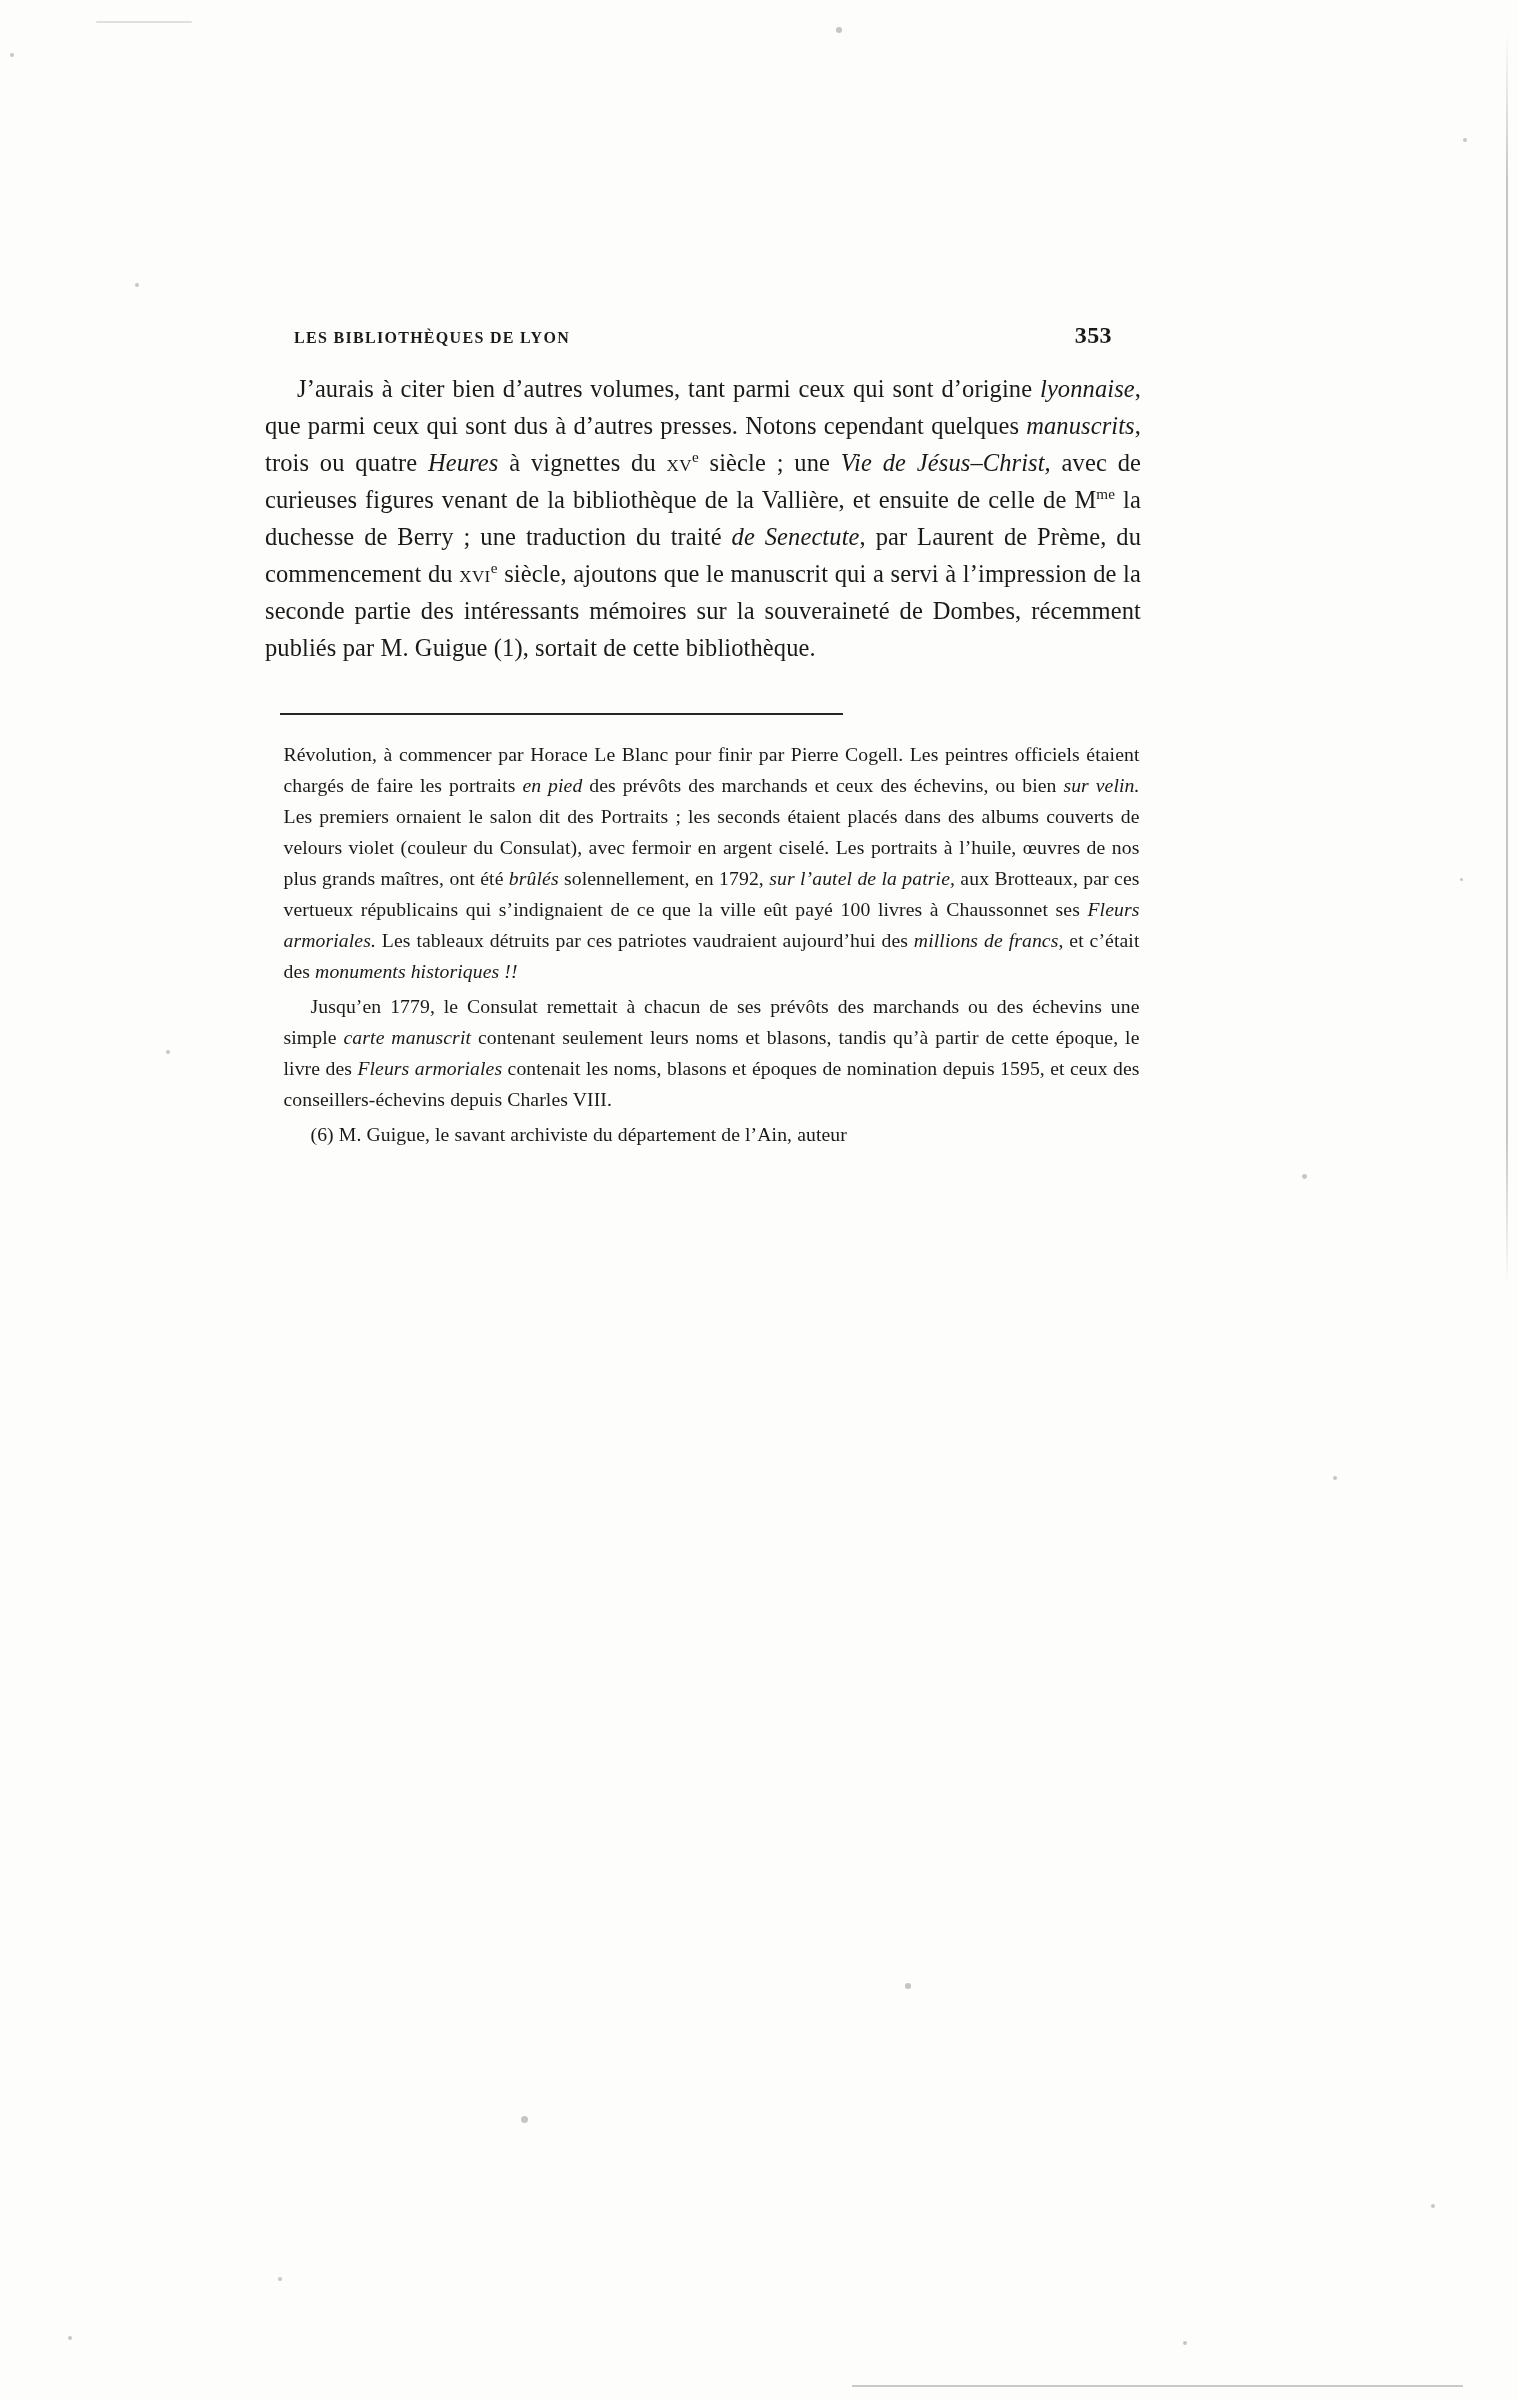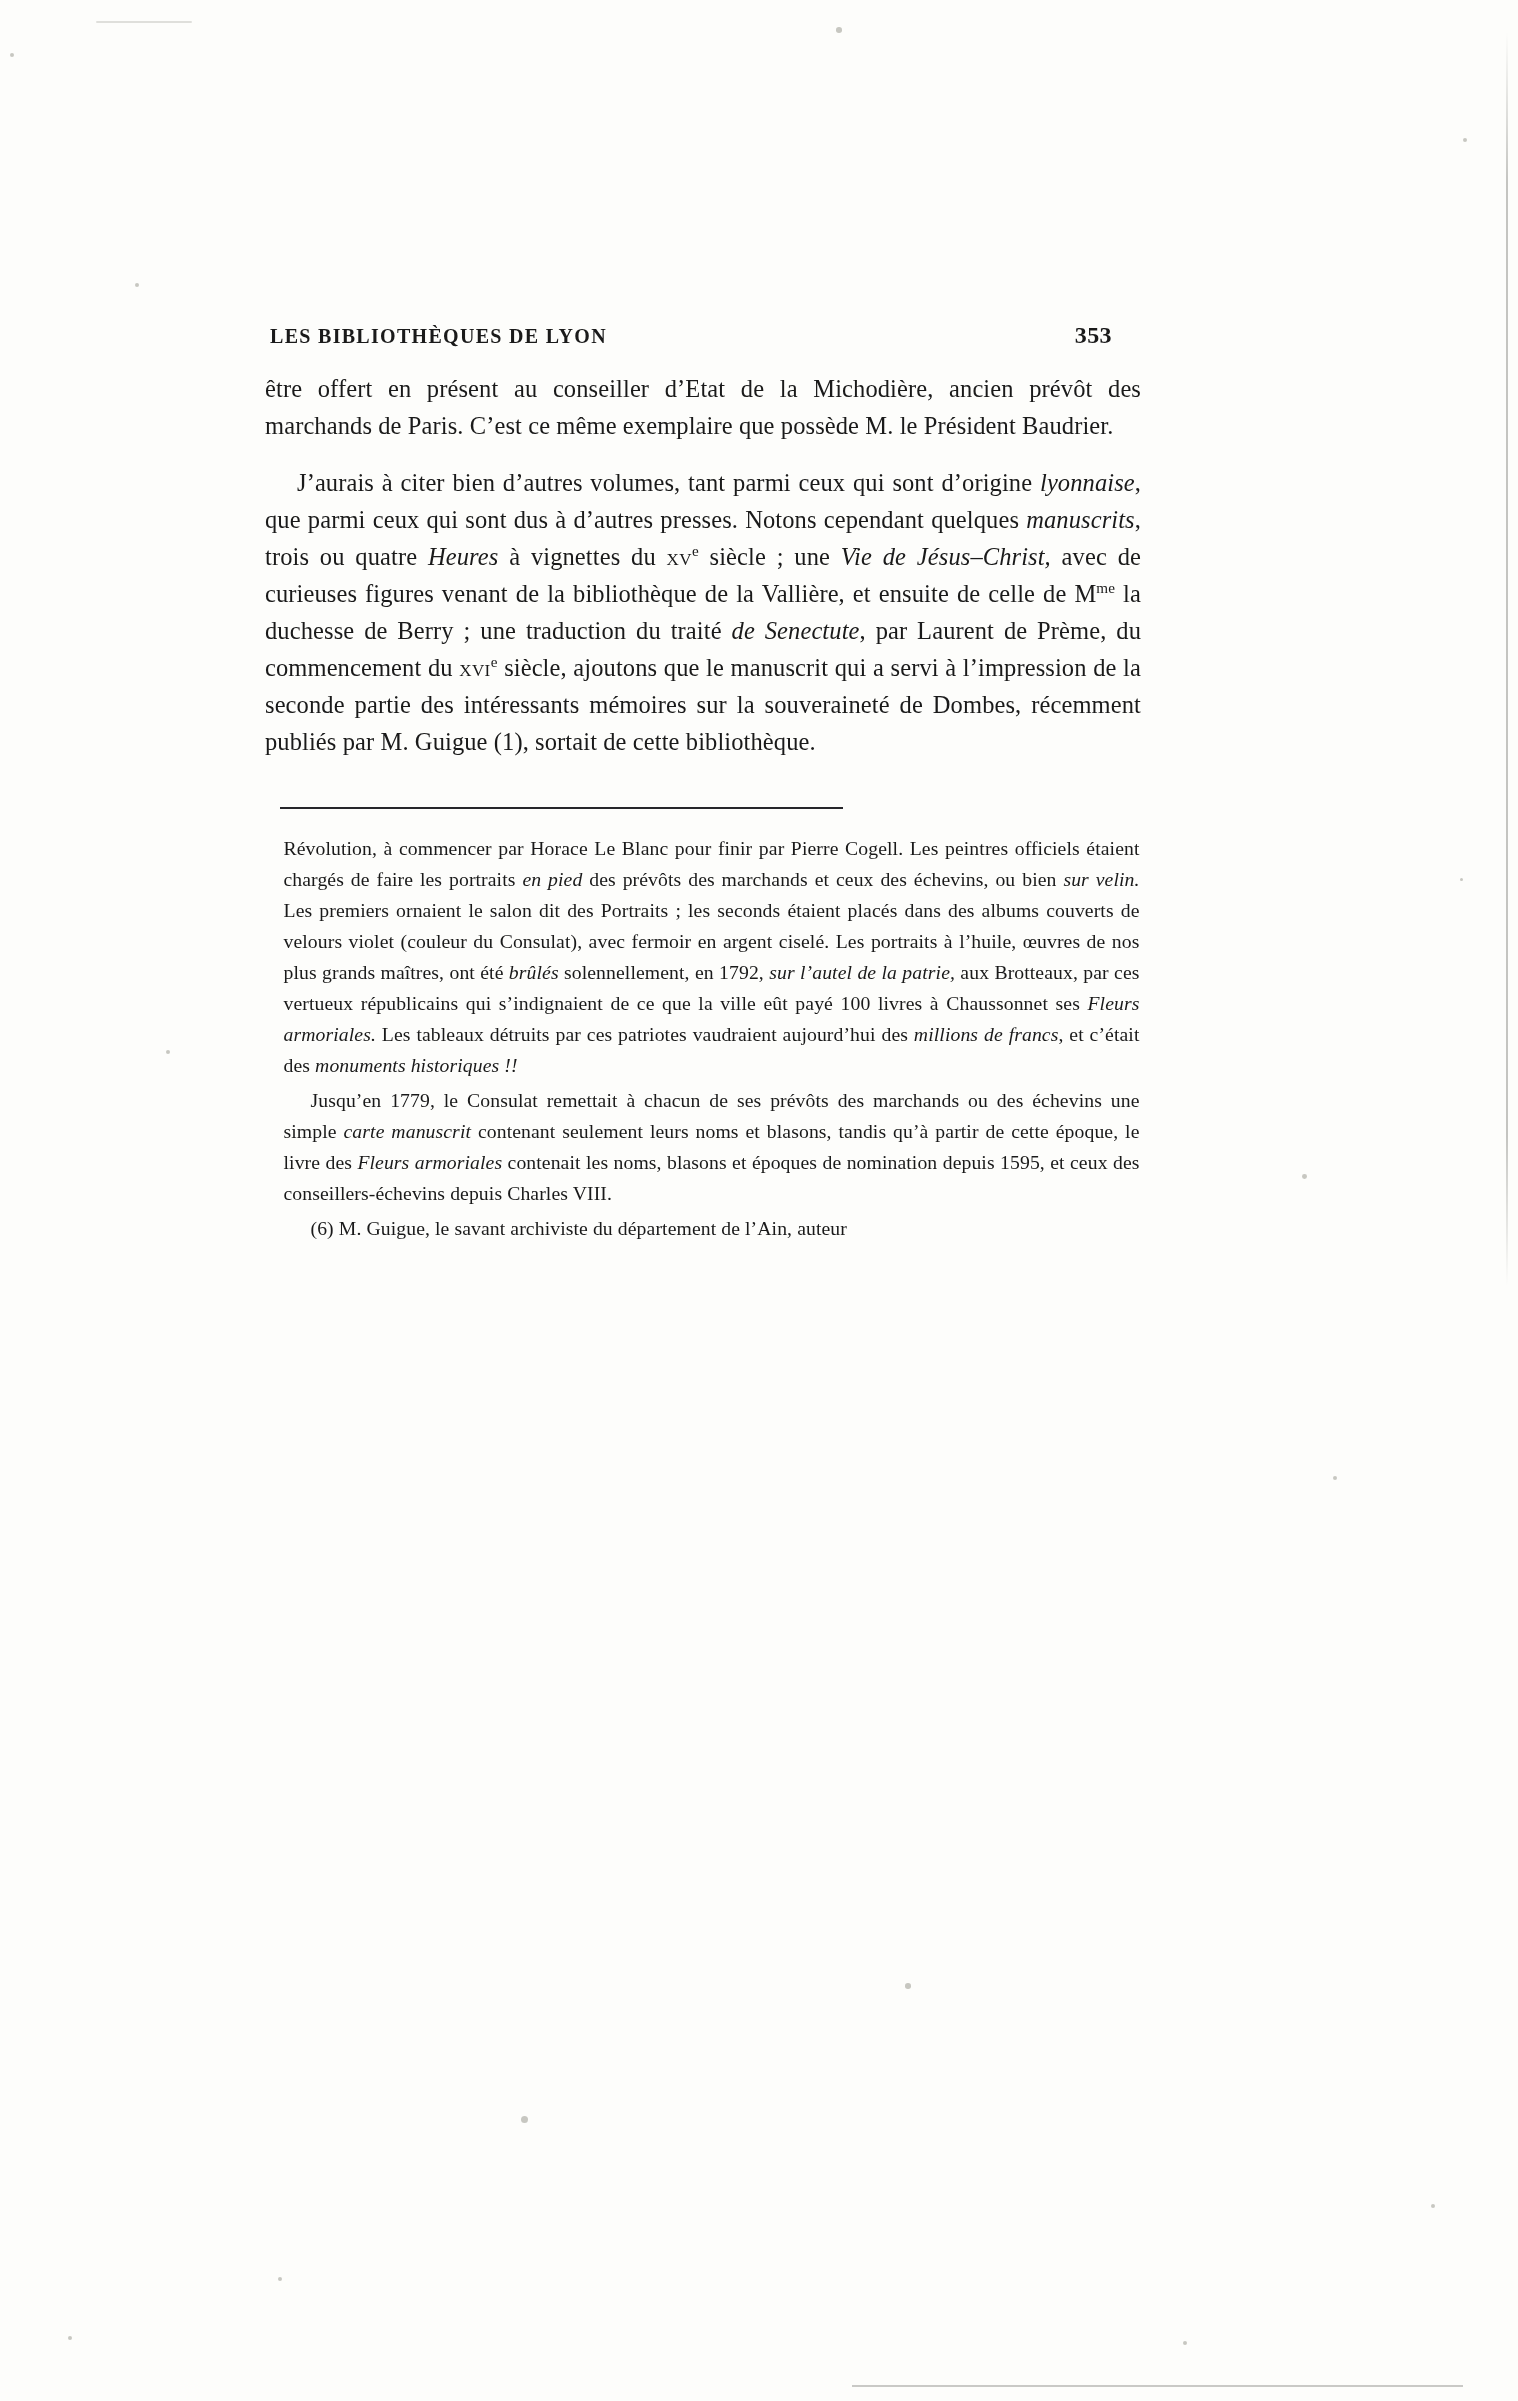--- a/index.html
+++ b/index.html
@@ -53,22 +53,22 @@
     align-items: baseline;
     justify-content: flex-start;
     margin: 0 0 21px 0;
     height: 27px;
   }
   .runhead-title {
     font-variant: small-caps;
     font-family: "Liberation Serif", serif;
     font-weight: 700;
     letter-spacing: 1.3px;
-    font-size: 20px;
-    margin-left: 5px;
+    font-size: 16px;
+    margin-left: 29px;
   }
   .runhead-page {
     margin-left: auto;
     font-weight: 700;
     font-size: 24px;
     letter-spacing: 0.4px;
     padding-right: 29px;
   }
 
   
@@ -157,21 +157,20 @@
   <div class="speck" style="left:1460px;top:878px;width:3.2px;  height:3.2px;"></div>
 
   <div class="content">
 
     <div class="runhead">
       <span class="runhead-title">LES BIBLIOTHÈQUES DE LYON</span>
       <span class="runhead-page">353</span>
     </div>
 
     <div class="body-text">
-        <p>être offert en présent au conseiller d’Etat de la Michodière, ancien prévôt des marchands de Paris. C’est ce même exemplaire que possède M. le Président Baudrier.</p>
         <p class="indent">J’aurais à citer bien d’autres volumes, tant parmi ceux qui sont d’origine <i>lyonnaise</i>, que parmi ceux qui sont dus à d’autres presses. Notons cependant quelques <i>manuscrits</i>, trois ou quatre <i>Heures</i> à vignettes du <span class="sc">xv</span><sup>e</sup> siècle ; une <i>Vie de Jésus–Christ,</i> avec de curieuses figures venant de la bibliothèque de la Vallière, et ensuite de celle de M<sup>me</sup> la duchesse de Berry ; une traduction du traité <i>de Senectute</i>, par Laurent de Prème, du commencement du <span class="sc">xvi</span><sup>e</sup> siècle, ajoutons que le manuscrit qui a servi à l’impression de la seconde partie des intéressants mémoires sur la souveraineté de Dombes, récemment publiés par M. Guigue (1), sortait de cette bibliothèque.</p>
       </div>
 
     <div class="fn-rule"></div>
 
     <div class="footnote">
         <p>Révolution, à commencer par Horace Le Blanc pour finir par Pierre Cogell. Les peintres officiels étaient chargés de faire les portraits <i>en pied</i> des prévôts des marchands et ceux des échevins, ou bien <i>sur velin.</i> Les premiers ornaient le salon dit des Portraits ; les seconds étaient placés dans des albums couverts de velours violet (couleur du Consulat), avec fermoir en argent ciselé. Les portraits à l’huile, œuvres de nos plus grands maîtres, ont été <i>brûlés</i> solennellement, en 1792, <i>sur l’autel de la patrie,</i> aux Brotteaux, par ces vertueux républicains qui s’indignaient de ce que la ville eût payé 100 livres à Chaussonnet ses <i>Fleurs armoriales.</i> Les tableaux détruits par ces patriotes vaudraient aujourd’hui des <i>millions de francs</i>, et c’était des <i>monuments historiques !!</i></p>
         <p class="indent">Jusqu’en 1779, le Consulat remettait à chacun de ses prévôts des marchands ou des échevins une simple <i>carte manuscrit</i> contenant seulement leurs noms et blasons, tandis qu’à partir de cette époque, le livre des <i>Fleurs armoriales</i> contenait les noms, blasons et époques de nomination depuis 1595, et ceux des conseillers-échevins depuis Charles VIII.</p>
         <p class="indent">(6) M. Guigue, le savant archiviste du département de l’Ain, auteur</p>
       </div>

